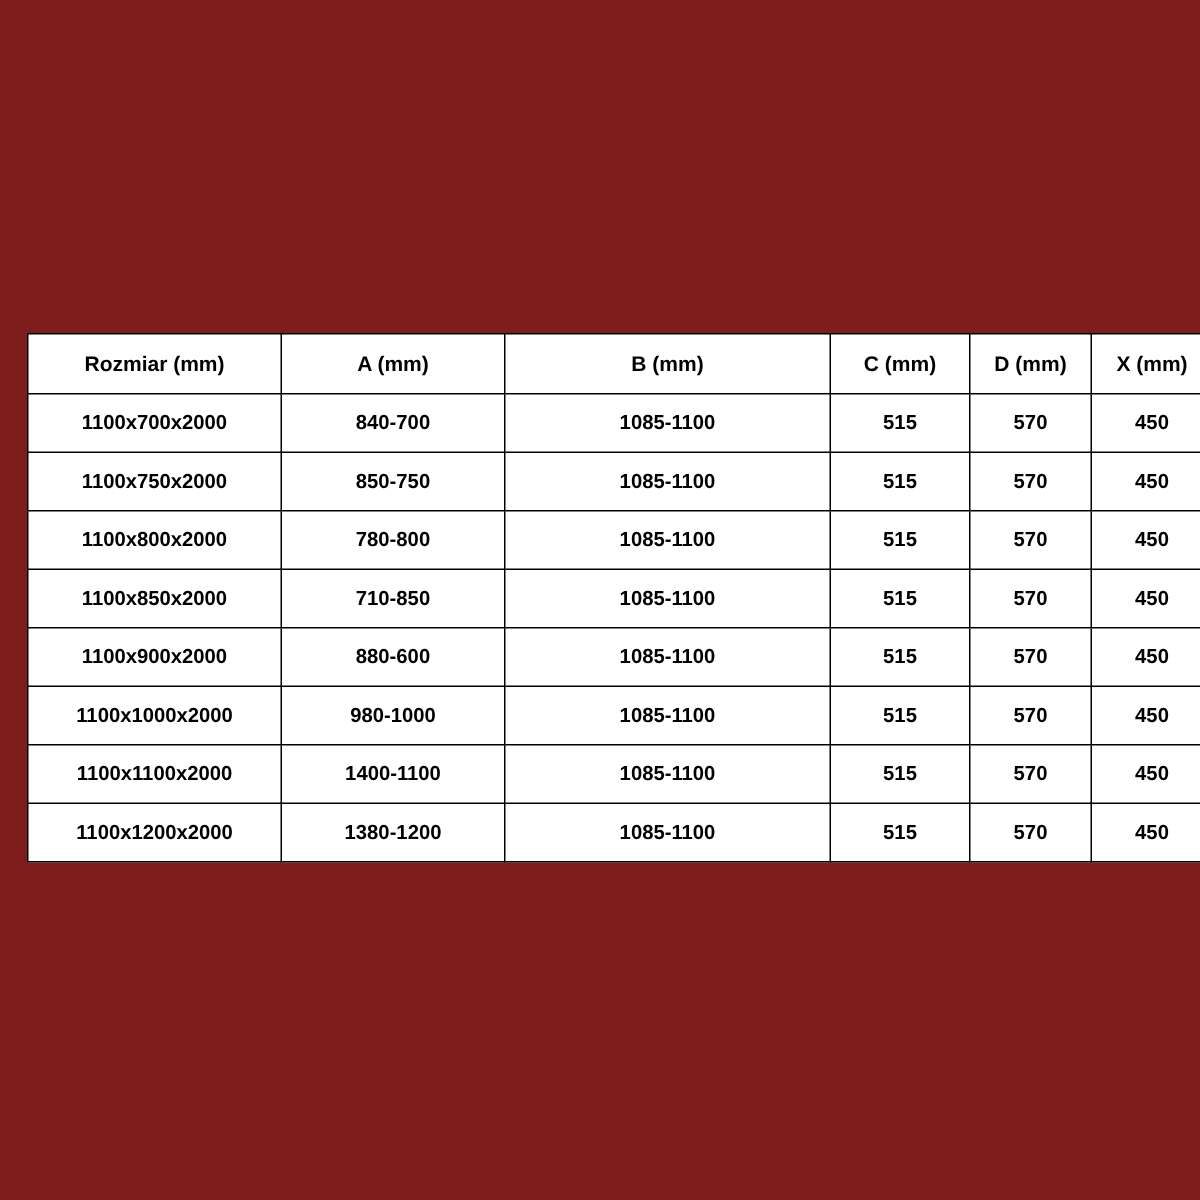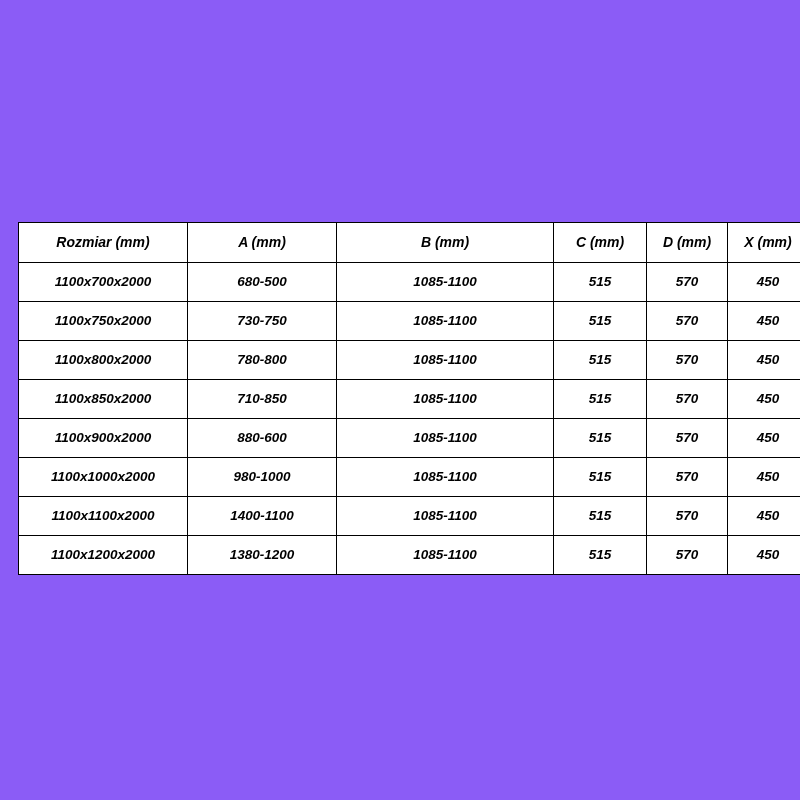--- a/index.html
+++ b/index.html
@@ -13,22 +13,21 @@
     font-family: "Liberation Sans", sans-serif;
     color: #000000;
     position: relative;
   }
   .sheet {
     position: absolute;
     left: 0;
     top: 0;
     width: 800px;
     height: 800px;
-    background: #8b5cf6;
-    font-style: italic;
+    background: #7f1d1d;
   }
   .table-wrap {
     position: absolute;
     left: 18px;
     top: 222px;
     width: 764px;
   }
   table.spec {
     border-collapse: collapse;
     width: 764px;
@@ -76,29 +75,29 @@
           <th class="col-a">A (mm)</th>
           <th class="col-b">B (mm)</th>
           <th class="col-c">C (mm)</th>
           <th class="col-d">D (mm)</th>
           <th class="col-x">X (mm)</th>
         </tr>
       </thead>
       <tbody>
         <tr>
           <td class="col-size">1100x700x2000</td>
-          <td class="col-a">680-500</td>
+          <td class="col-a">840-700</td>
           <td class="col-b">1085-1100</td>
           <td class="col-c">515</td>
           <td class="col-d">570</td>
           <td class="col-x">450</td>
         </tr>
         <tr>
           <td class="col-size">1100x750x2000</td>
-          <td class="col-a">730-750</td>
+          <td class="col-a">850-750</td>
           <td class="col-b">1085-1100</td>
           <td class="col-c">515</td>
           <td class="col-d">570</td>
           <td class="col-x">450</td>
         </tr>
         <tr>
           <td class="col-size">1100x800x2000</td>
           <td class="col-a">780-800</td>
           <td class="col-b">1085-1100</td>
           <td class="col-c">515</td>

